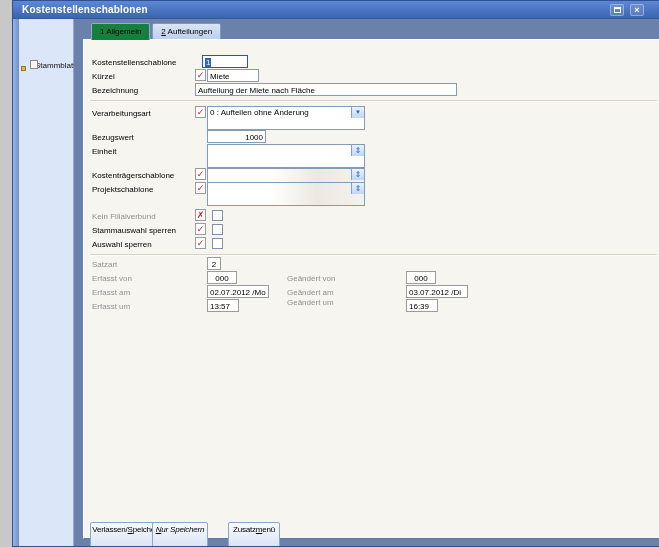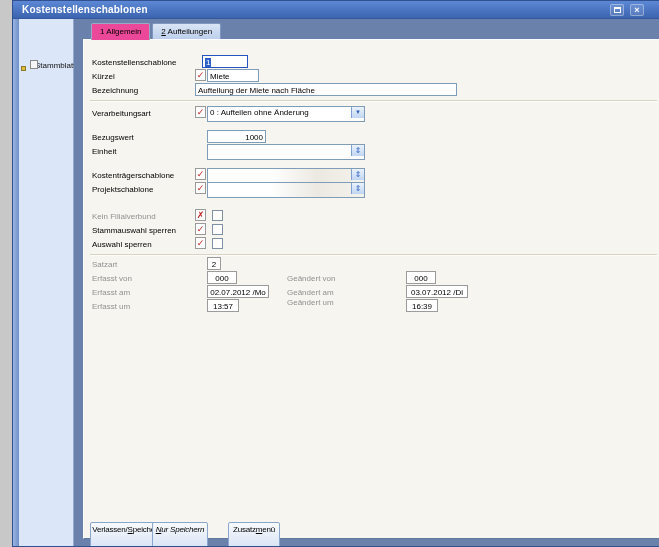--- a/index.html
+++ b/index.html
@@ -31,47 +31,47 @@
                       background:#f6f6f6; border:1px solid #8a8a8a; }
   .sheet-icon .tag { position:absolute; left:0; bottom:0; width:5px; height:5px;
                      background:#e0b93c; border:1px solid #8a7a2a; }
 
   
   .main { position:absolute; left:61px; top:18px; right:0; bottom:0; background:#6a82ab; }
   .tabs { position:absolute; left:17px; top:4px; display:flex; }
   .tab { height:16px; line-height:15px; padding:0 8px; margin-right:2px;
          border:1px solid #7d97c2; border-bottom:none; border-radius:2px 2px 0 0;
          background:linear-gradient(#dae5f6,#bccfeb); cursor:default; white-space:nowrap; }
-  .tab.active { background:#ec4899; border-color:#9aa9c4; position:relative; z-index:3; height:17px; }
+  .tab.active { background:#15803d; border-color:#9aa9c4; position:relative; z-index:3; height:17px; }
   .tab u { text-decoration:underline; }
 
   .page { position:absolute; left:9px; top:20px; width:581px; height:500px;
           background:#f7f5ef; border:1px solid #fff; border-right-color:#62799f;
           border-bottom-color:#62799f; z-index:2; }
 
   .lbl { position:absolute; left:8px; height:11px; line-height:11px; color:#000; white-space:nowrap; }
   .lbl.dim { color:#909090; }
   .lbl.right-col { left:203px; }
 
   .txt { position:absolute; height:13px; line-height:11px; background:#fff;
          border:1px solid #7f9db9; padding:1px 2px; white-space:pre; overflow:hidden; }
   .txt.focused { border:1px solid #2553c2; }
   .sel { background:#2e61c8; color:#fff; padding:0 1px; }
   .txt.num { text-align:right; }
   .ro { position:absolute; height:13px; line-height:11px; background:#fff;
-        border:1px solid #9b9b9b; padding:1px 2px; white-space:pre;text-align:center; }
+        border:1px solid #9b9b9b; padding:1px 2px; white-space:pre; }
   .ro.center { text-align:center; padding:1px 0; }
 
   .chkicon { position:absolute; left:111px; width:11px; height:12px; background:#fff;
              border:1px solid #9a9a9a; color:#c42020; font-size:9px; line-height:10px;
              text-align:center; cursor:default; }
   .checkbox { position:absolute; left:128px; width:11px; height:11px; background:#fff;
               border:1px solid #8191a5; cursor:default; }
 
-  .combo { position:absolute; left:123px; width:158px; height:16px; background:#fff;
+  .combo { position:absolute; left:123px; width:158px; height:24px; background:#fff;
            border:1px solid #7f9db9; }
   .combo .val { position:absolute; left:0; top:0; right:13px; height:11px; line-height:11px;
                 padding:0 2px; white-space:pre; overflow:hidden; }
   .combo .code { display:inline-block; width:26px; }
   .combo .cbtn { position:absolute; right:0; top:0; width:13px; height:11px;
                  background:linear-gradient(#eaf2fc,#c0d6f2); border-left:1px solid #7fa0d0;
                  color:#2f63be; font-size:6px; line-height:11px; text-align:center; cursor:default; }
   .combo .cbtn.spin { font-size:8px; }
   .combo.empty-grad { background:linear-gradient(to right,#fff 40%,#ece9e2 70%,#f4f2ec); }
 

